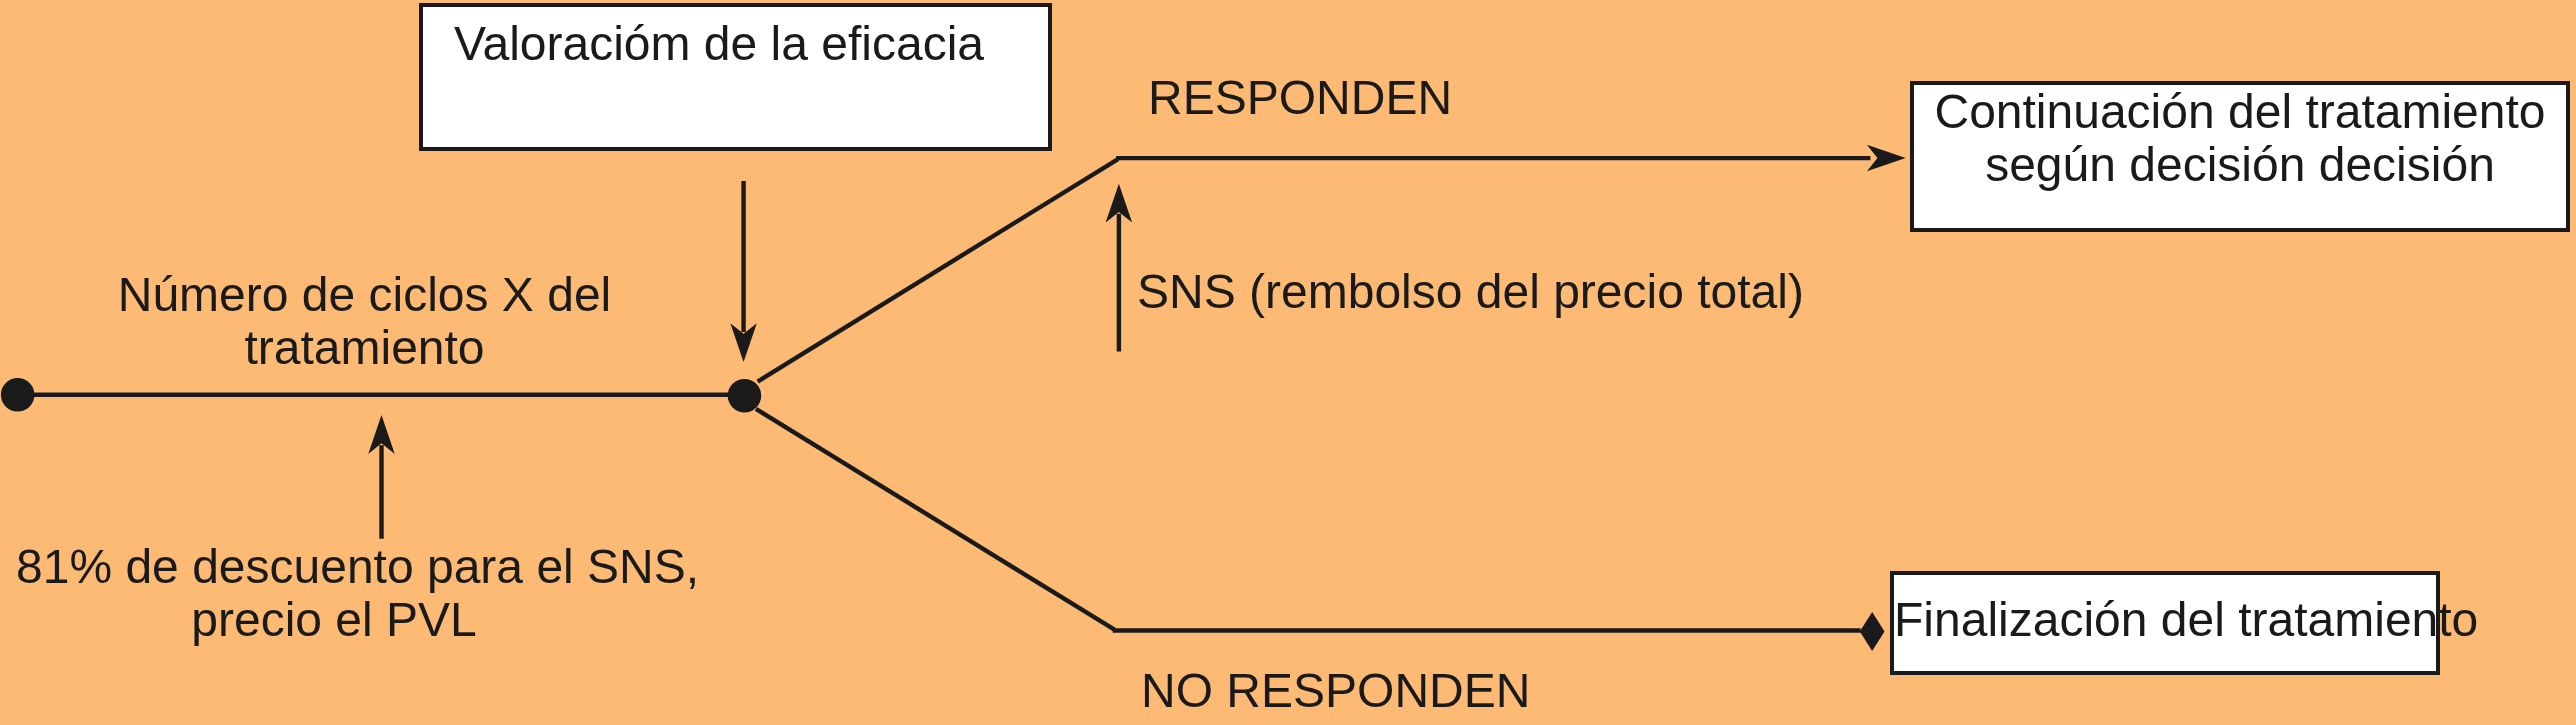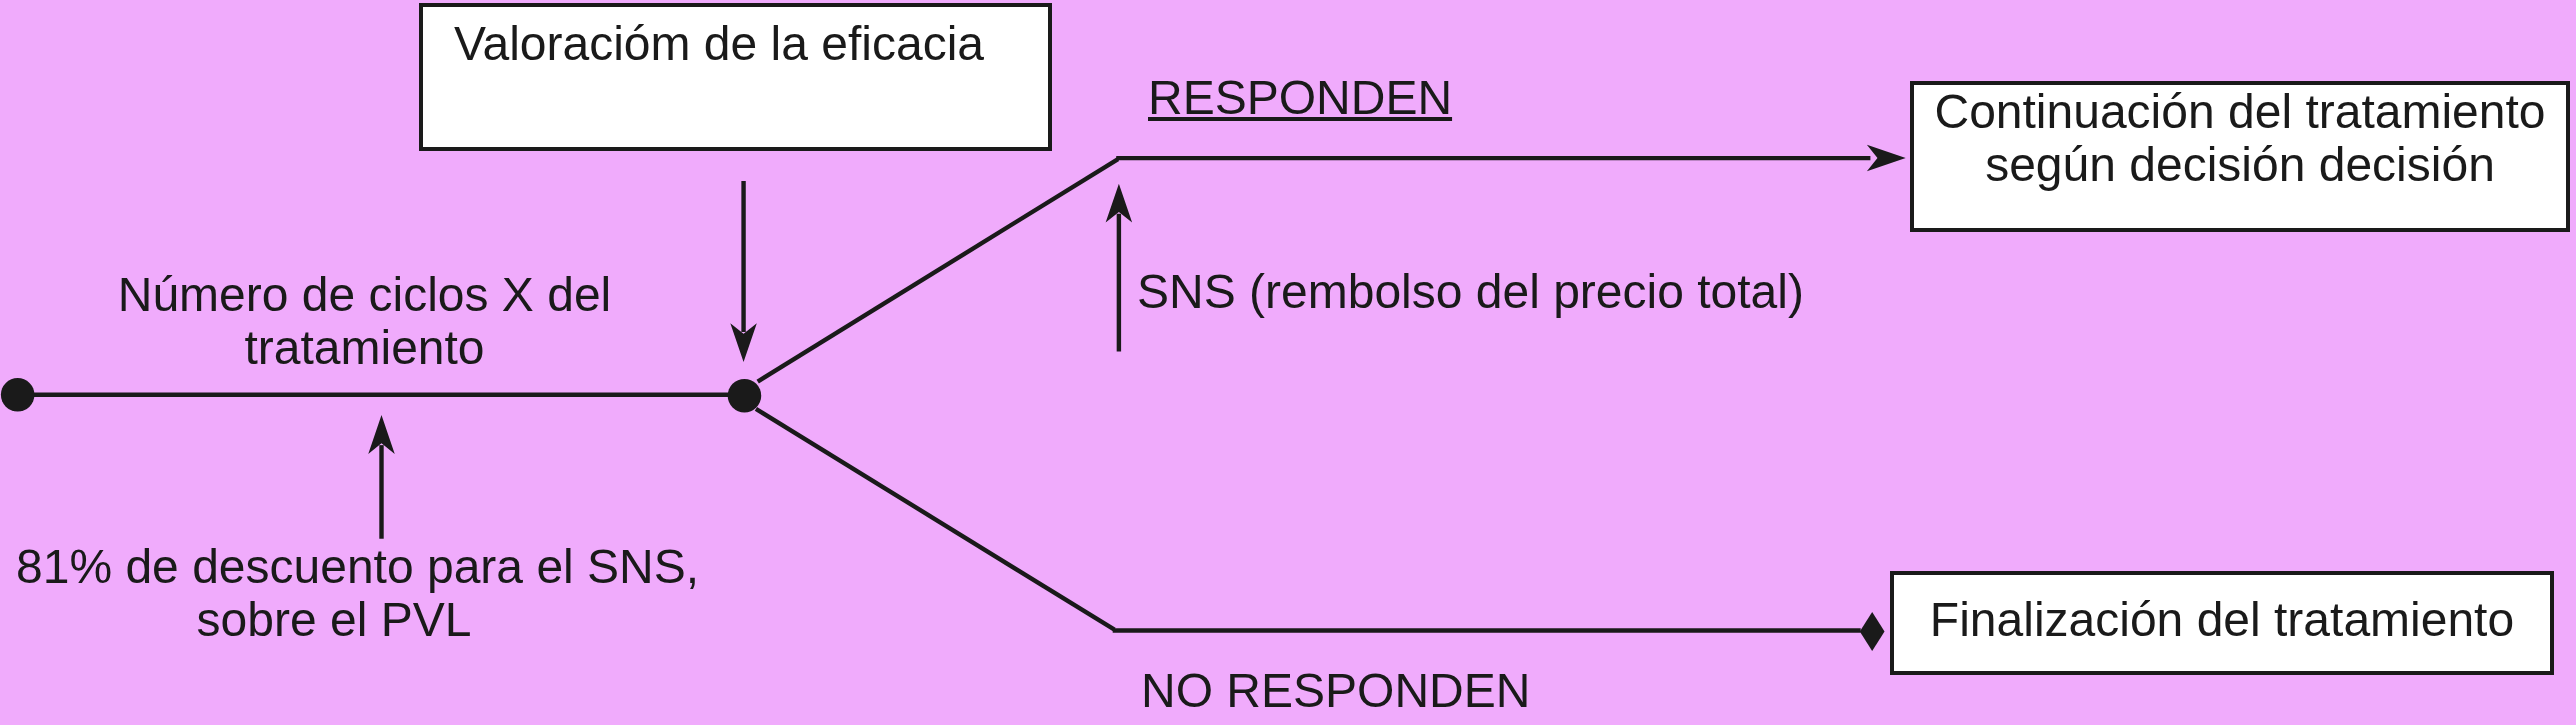--- a/index.html
+++ b/index.html
@@ -4,21 +4,21 @@
 <style>
   html, body {
     margin: 0;
     padding: 0;
     background: #ffffff;
   }
   #canvas {
     position: relative;
     width: 2576px;
     height: 726px;
-    background: #f0abfc;
+    background: #fdba74;
     font-family: "Liberation Sans", sans-serif;
     color: #1a1a1a;
     overflow: hidden;
   }
   #shapes {
     position: absolute;
     left: 0;
     top: 0;
     width: 2576px;
     height: 726px;
@@ -46,33 +46,33 @@
     padding: 10.6px 0 0 31px;
     text-align: left;
   }
   #box-continuacion {
     left: 1910px; top: 81px;
     width: 660px; height: 151px;
     text-align: center;
   }
   #box-finalizacion {
     left: 1890px; top: 571px;
-    width: 664px; height: 104px;
+    width: 550px; height: 104px;
     padding-top: 17.7px;
     text-align: center;
   }
   #label-ciclos {
     left: 95px; top: 268px;
     width: 539px;
   }
   #label-descuento {
     left: 16px; top: 540px;
     width: 636px;
   }
-  #label-responden   { left: 1148px; top: 71px; text-decoration: underline; }
+  #label-responden   { left: 1148px; top: 71px; }
   #label-sns         { left: 1137px; top: 265px; }
   #label-no-responden{ left: 1141px; top: 664px; }
 </style>
 </head>
 <body>
 
 <div id="canvas">
 
   <svg id="shapes" viewBox="0 0 2917 822" xmlns="http://www.w3.org/2000/svg">
 
@@ -111,21 +111,21 @@
     <div>Finalización del tratamiento</div>
   </div>
 
   <div class="label centered" id="label-ciclos">
     <div>Número de ciclos X del</div>
     <div>tratamiento</div>
   </div>
 
   <div class="label centered" id="label-descuento">
     <div>81% de descuento para el SNS,</div>
-    <div>sobre el PVL</div>
+    <div>precio el PVL</div>
   </div>
 
   <div class="label" id="label-responden">RESPONDEN</div>
 
   <div class="label" id="label-sns">SNS (rembolso del precio total)</div>
 
   <div class="label" id="label-no-responden">NO RESPONDEN</div>
 
 </div>
 

